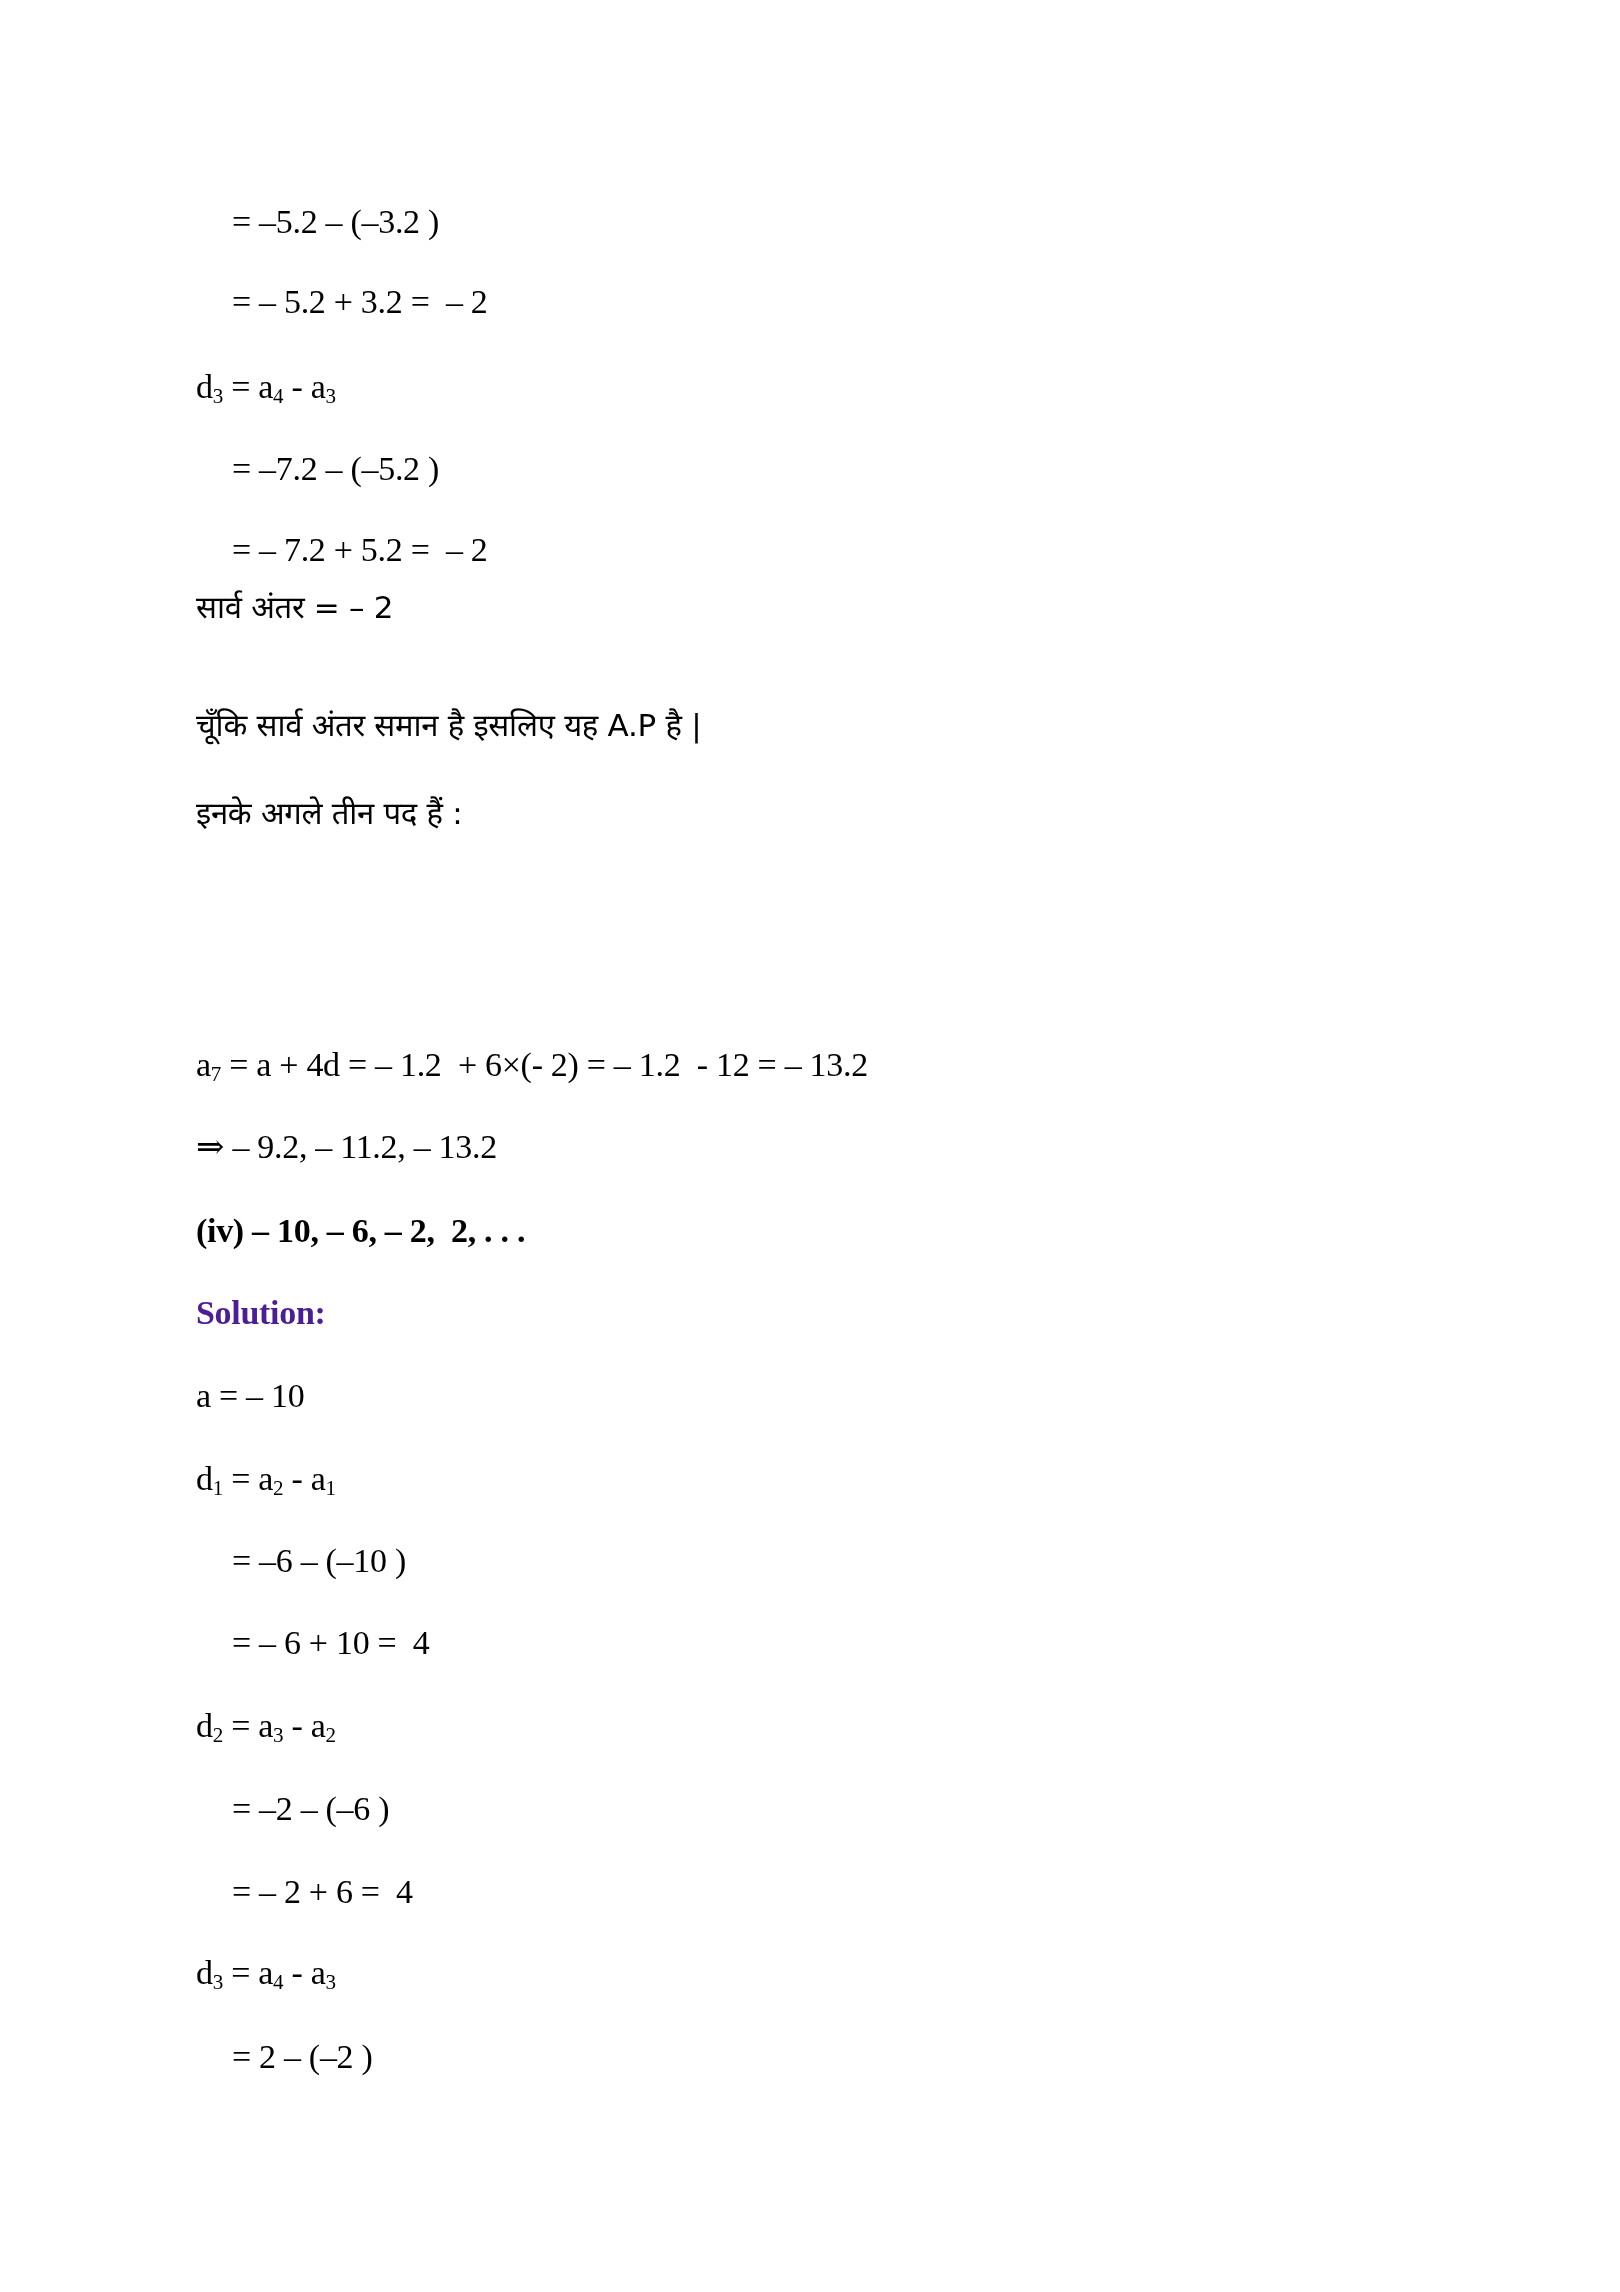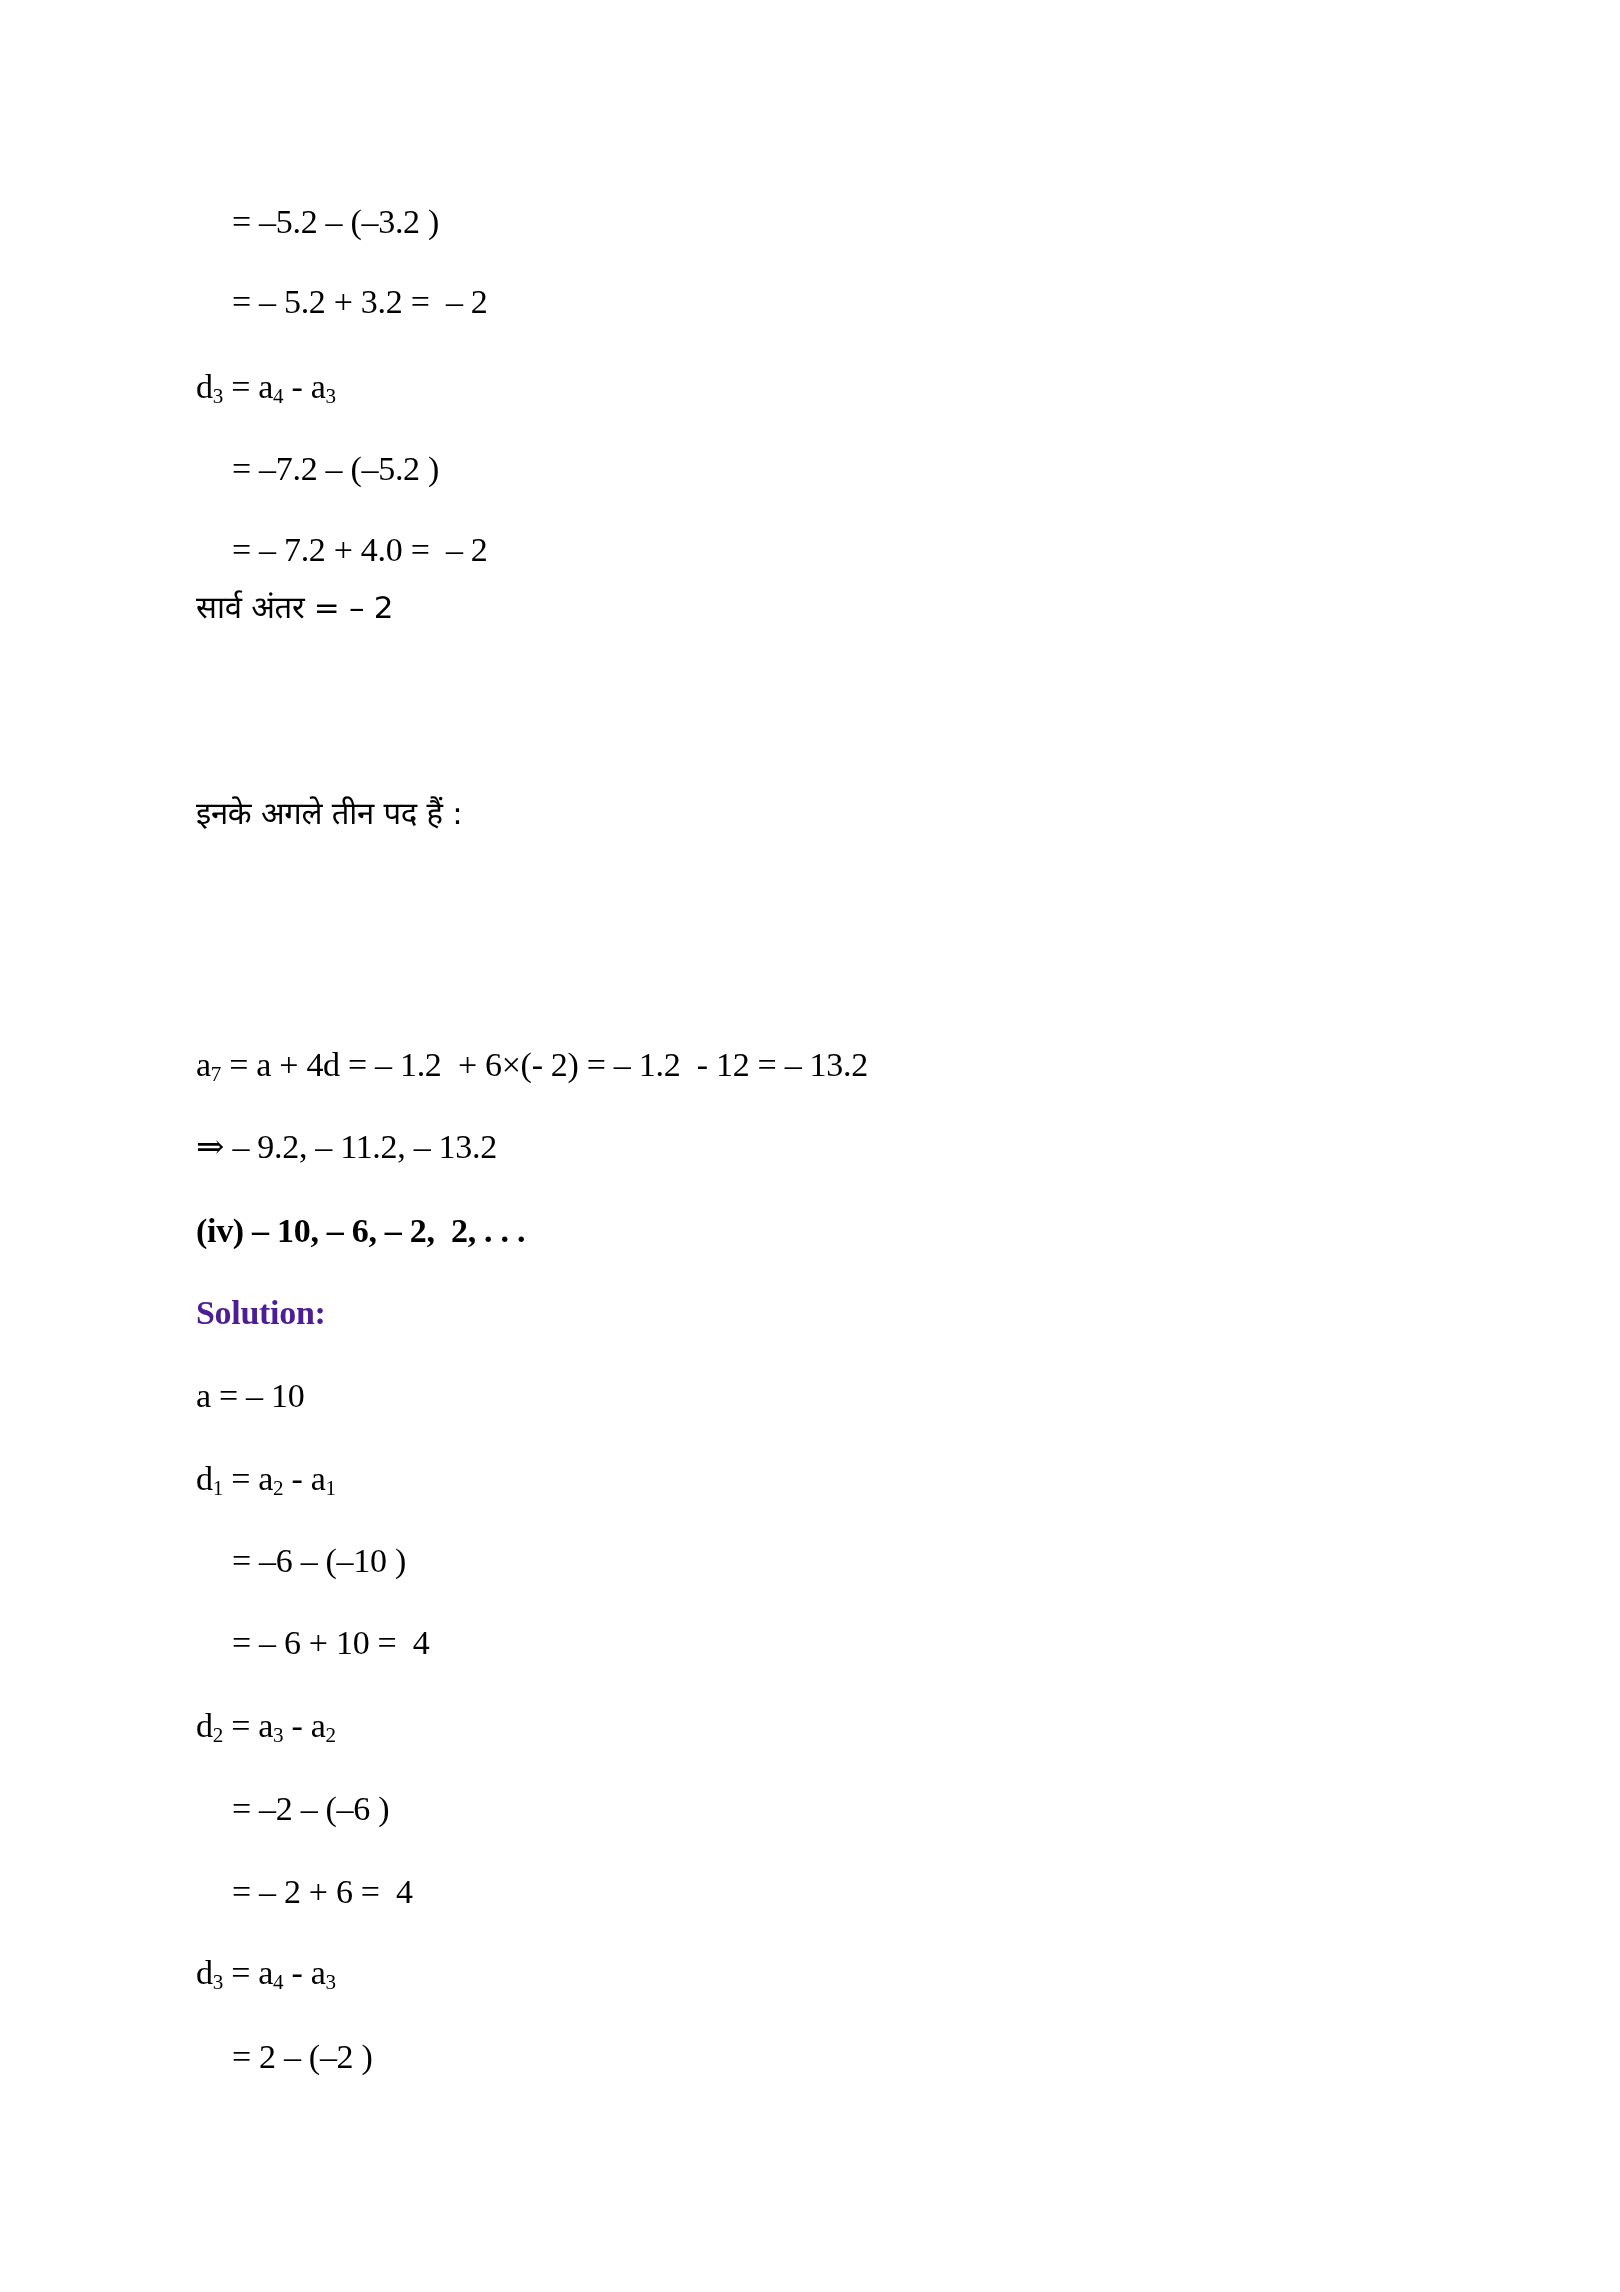--- a/index.html
+++ b/index.html
@@ -44,23 +44,24 @@
 <body>
 
 <div class="page">
 
   <div class="line indent" style="top:200px">= –5.2 – (–3.2 )</div>
   <div class="line indent" style="top:280px">= – 5.2 + 3.2 =  – 2</div>
 
   <div class="line" style="top:365px"><span>d</span><sub>3</sub><span> = a</span><sub>4</sub><span> - a</span><sub>3</sub></div>
 
   <div class="line indent" style="top:447px">= –7.2 – (–5.2 )</div>
-  <div class="line indent" style="top:528px">= – 7.2 + 4.0 =  – 2</div>
+  <div class="line indent" style="top:528px">= – 7.2 + 5.2 =  – 2</div>
 
   <div class="line hindi" style="top:586px">सार्व अंतर = – 2</div>
+  <div class="line hindi" style="top:704px">चूँकि सार्व अंतर समान है इसलिए यह A.P है |</div>
   <div class="line hindi" style="top:792px">इनके अगले तीन पद हैं :</div>
 
 
 
   <div class="line" style="top:1043px"><span>a</span><sub>7</sub><span> = a + 4d = – 1.2  + 6×(- 2) = – 1.2  - 12 = – 13.2</span></div>
 
   <div class="line" style="top:1125px">⇒ – 9.2, – 11.2, – 13.2</div>
 
   <div class="line bold" style="top:1209px">(iv) – 10, – 6, – 2,  2, . . .</div>
   <div class="line red" style="top:1291px">Solution:</div>

